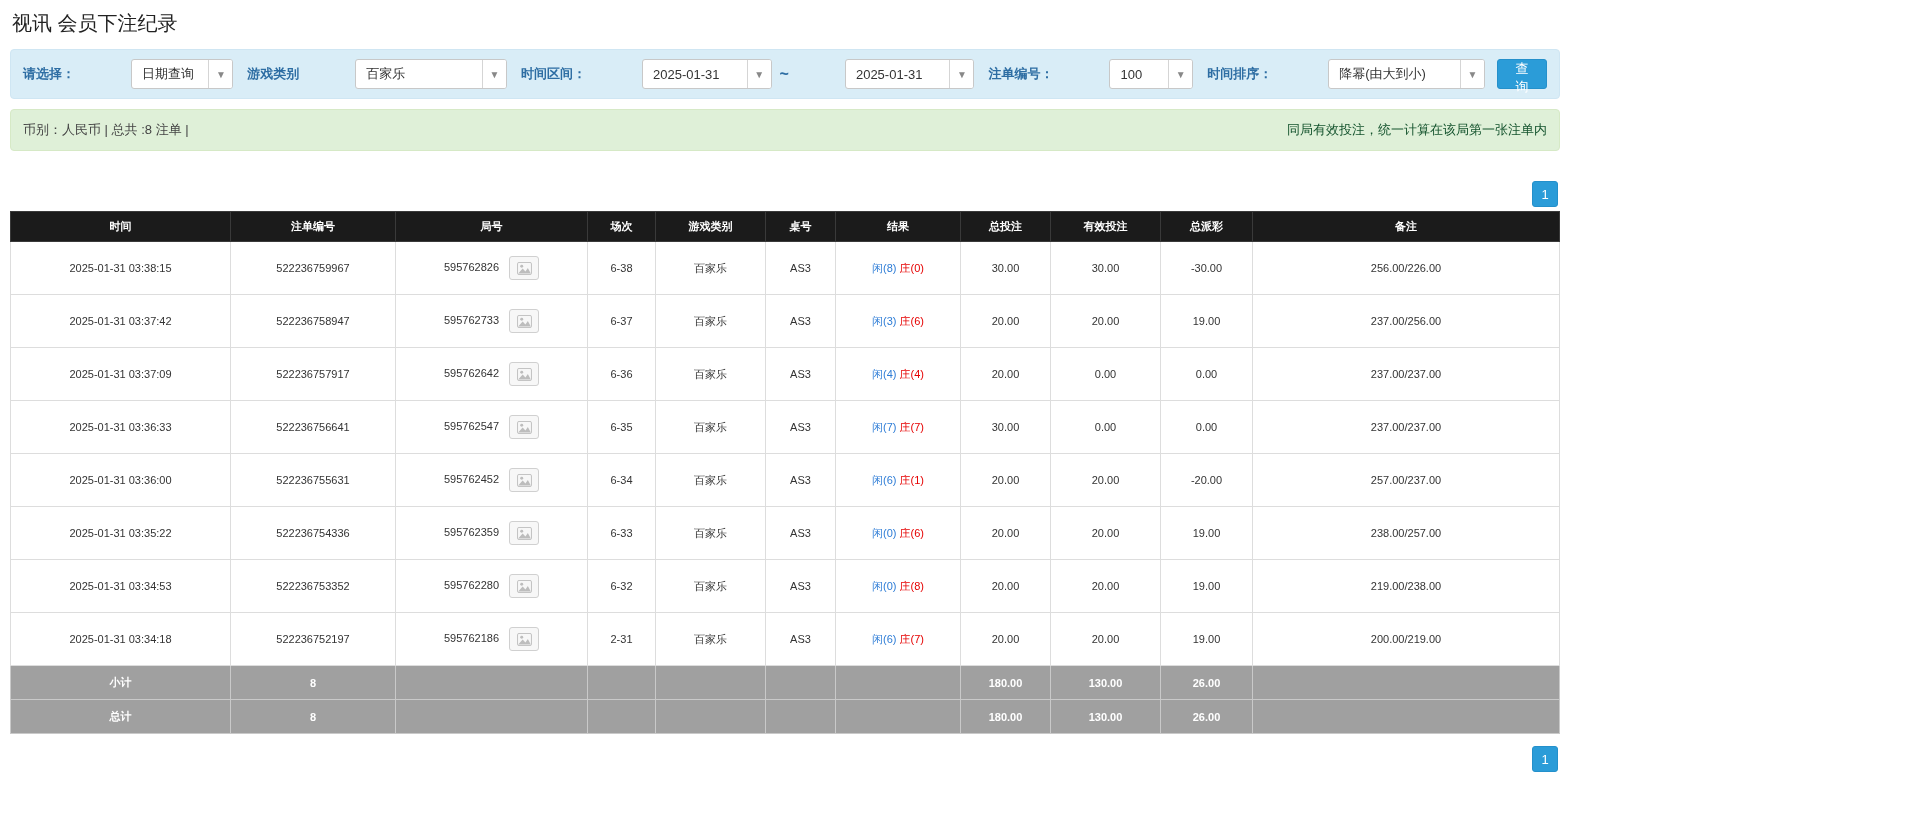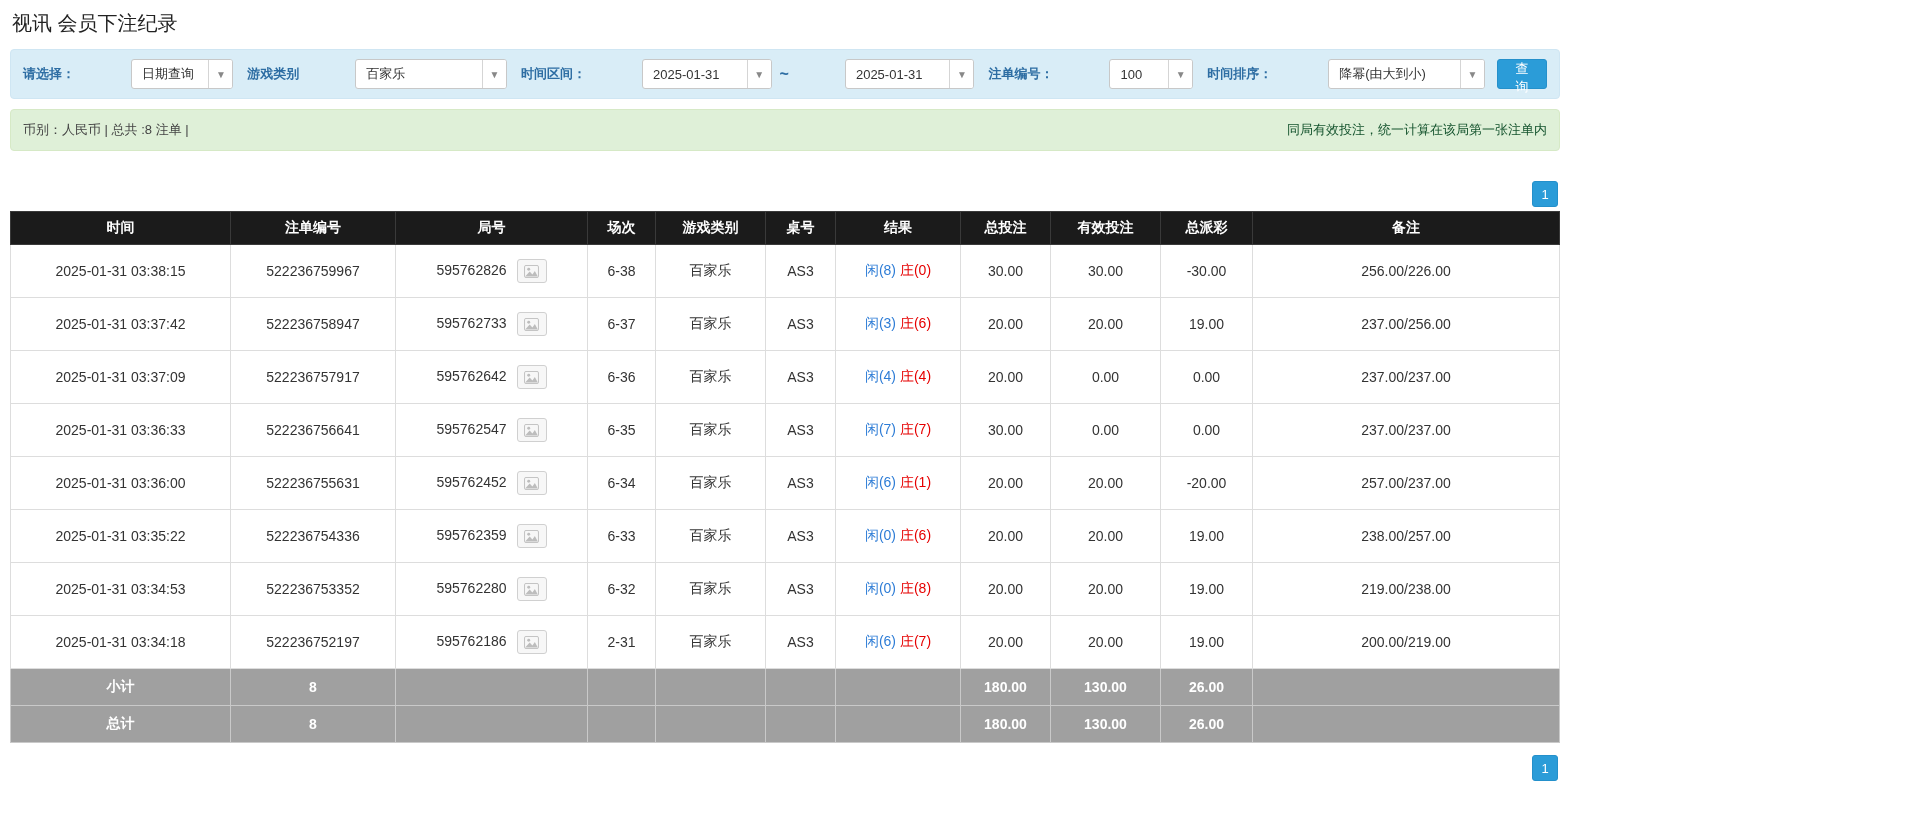--- a/index.html
+++ b/index.html
@@ -123,21 +123,21 @@
     align-items: center;
     justify-content: center;
     cursor: pointer;
   }
 
   
   table.records {
     margin-top: 4px;
     width: 100%;
     border-collapse: collapse;
-    font-size: 14px;
+    font-size: 11px;
   }
   table.records th {
     background: #1b1b1b;
     color: #fff;
     font-weight: bold;
     padding: 7px 6px;
     border: 1px solid #3a3a3a;
     text-align: center;
     white-space: nowrap;
   }

